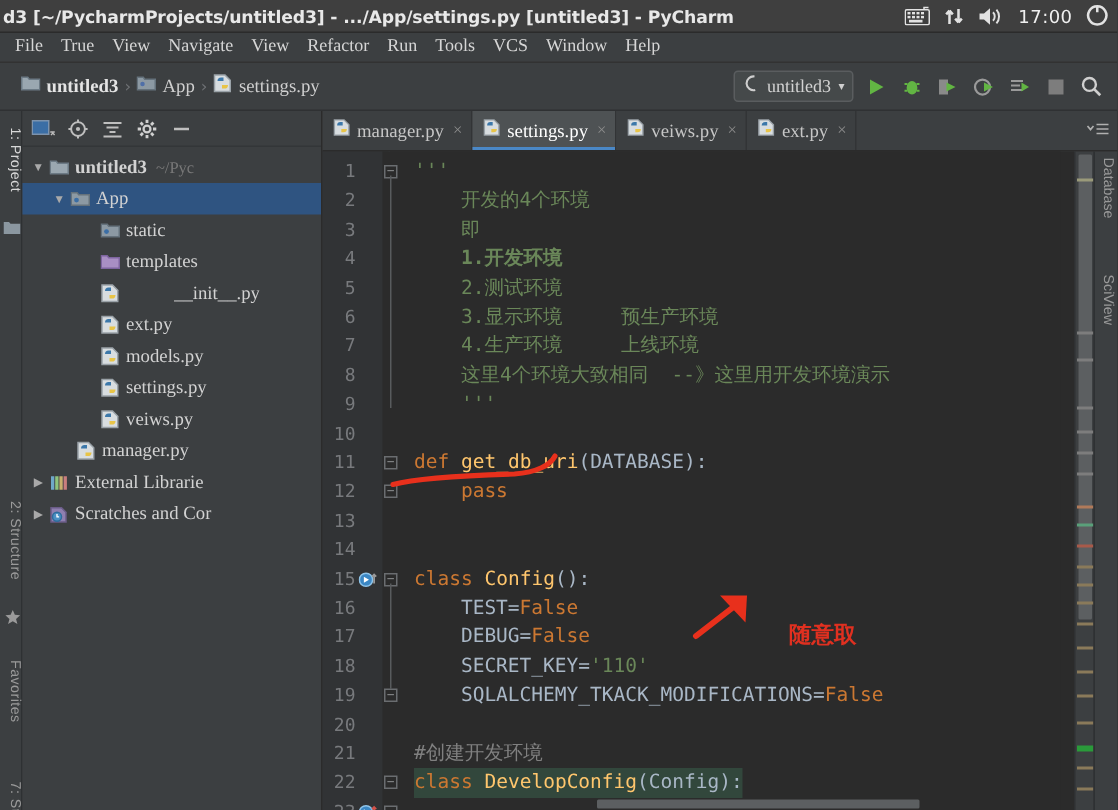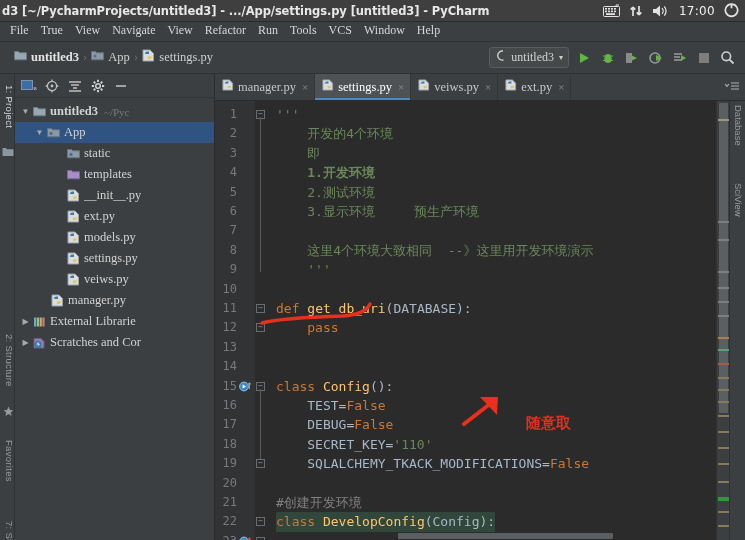--- a/index.html
+++ b/index.html
@@ -434,21 +434,21 @@
 
       <div class="trow" style="padding-left:51px;">
         <span class="ficon">
           <svg width="13" height="11" viewBox="0 0 13 11">
               <path d="M0.5 1.5 h4 l1 1.3 h7 v7 h-12 z" fill="#a98fc4" stroke="#7e65a0"></path>
             </svg>
         </span>
         <span class="tname">templates</span>
       </div>
 
-      <div class="trow" style="padding-left:51px;">
+      <div class="trow" style="padding-left:51px;gap:32px;">
         <span class="ficon">
           <svg width="13" height="13" viewBox="0 0 13 13">
               <path d="M1 1 h7 l3.5 3.5 v7.5 h-10.5 z" fill="#d8dde0" stroke="#9aa2a8"></path>
               <path d="M3 5 a2.4 2.4 0 0 1 2.4-2.4 h1.6 v2.4 h-4 z" fill="#3c78aa"></path>
               <path d="M10 7.6 a2.4 2.4 0 0 1-2.4 2.4 h-1.6 v-2.4 h4 z" fill="#e8c447"></path>
             </svg>
         </span>
         <span class="tname">__init__.py</span>
       </div>
 
@@ -640,20 +640,21 @@
         <div class="fold" style="top: 435.8px;">−</div>
       </div>
 
     <div class="code">
         <div class="cl" style="top: 4px; left: 8px;"><span class="str">'''</span></div>
         <div class="cl" style="top: 23.4px; left: 39.28px;"><span class="str">开发的4个环境</span></div>
         <div class="cl" style="top: 42.8px; left: 39.28px;"><span class="str">即</span></div>
         <div class="cl" style="top: 62.2px; left: 39.28px; font-weight: bold;"><span class="str">1.开发环境</span></div>
         <div class="cl" style="top: 81.6px; left: 39.28px;"><span class="str">2.测试环境</span></div>
         <div class="cl" style="top: 101px; left: 39.28px;"><span class="str">3.显示环境     预生产环境</span></div>
+        <div class="cl" style="top: 120.4px; left: 39.28px;"><span class="str">4.生产环境     上线环境</span></div>
         <div class="cl" style="top: 139.8px; left: 39.28px;"><span class="str">这里4个环境大致相同  --》这里用开发环境演示</span></div>
         <div class="cl" style="top: 159.2px; left: 39.28px;"><span class="str">'''</span></div>
         <div class="cl" style="top: 178.6px; left: 8px;"></div>
         <div class="cl" style="top: 198px; left: 8px;"><span class="kw">def </span><span class="fn">get_db_uri</span><span class="ident">(</span><span class="param">DATABASE</span><span class="ident">):</span></div>
         <div class="cl" style="top: 217.4px; left: 39.28px;"><span class="kw">pass</span></div>
         <div class="cl" style="top: 236.8px; left: 8px;"></div>
         <div class="cl" style="top: 256.2px; left: 8px;"></div>
         <div class="cl" style="top: 275.6px; left: 8px; text-align: right;"><span class="kw">class </span><span class="fn">Config</span><span class="ident">():</span></div>
         <div class="cl" style="top: 295px; left: 39.28px;"><span class="ident">TEST=</span><span class="kw">False</span></div>
         <div class="cl" style="top: 314.4px; left: 39.28px;"><span class="ident">DEBUG=</span><span class="kw">False</span></div>

